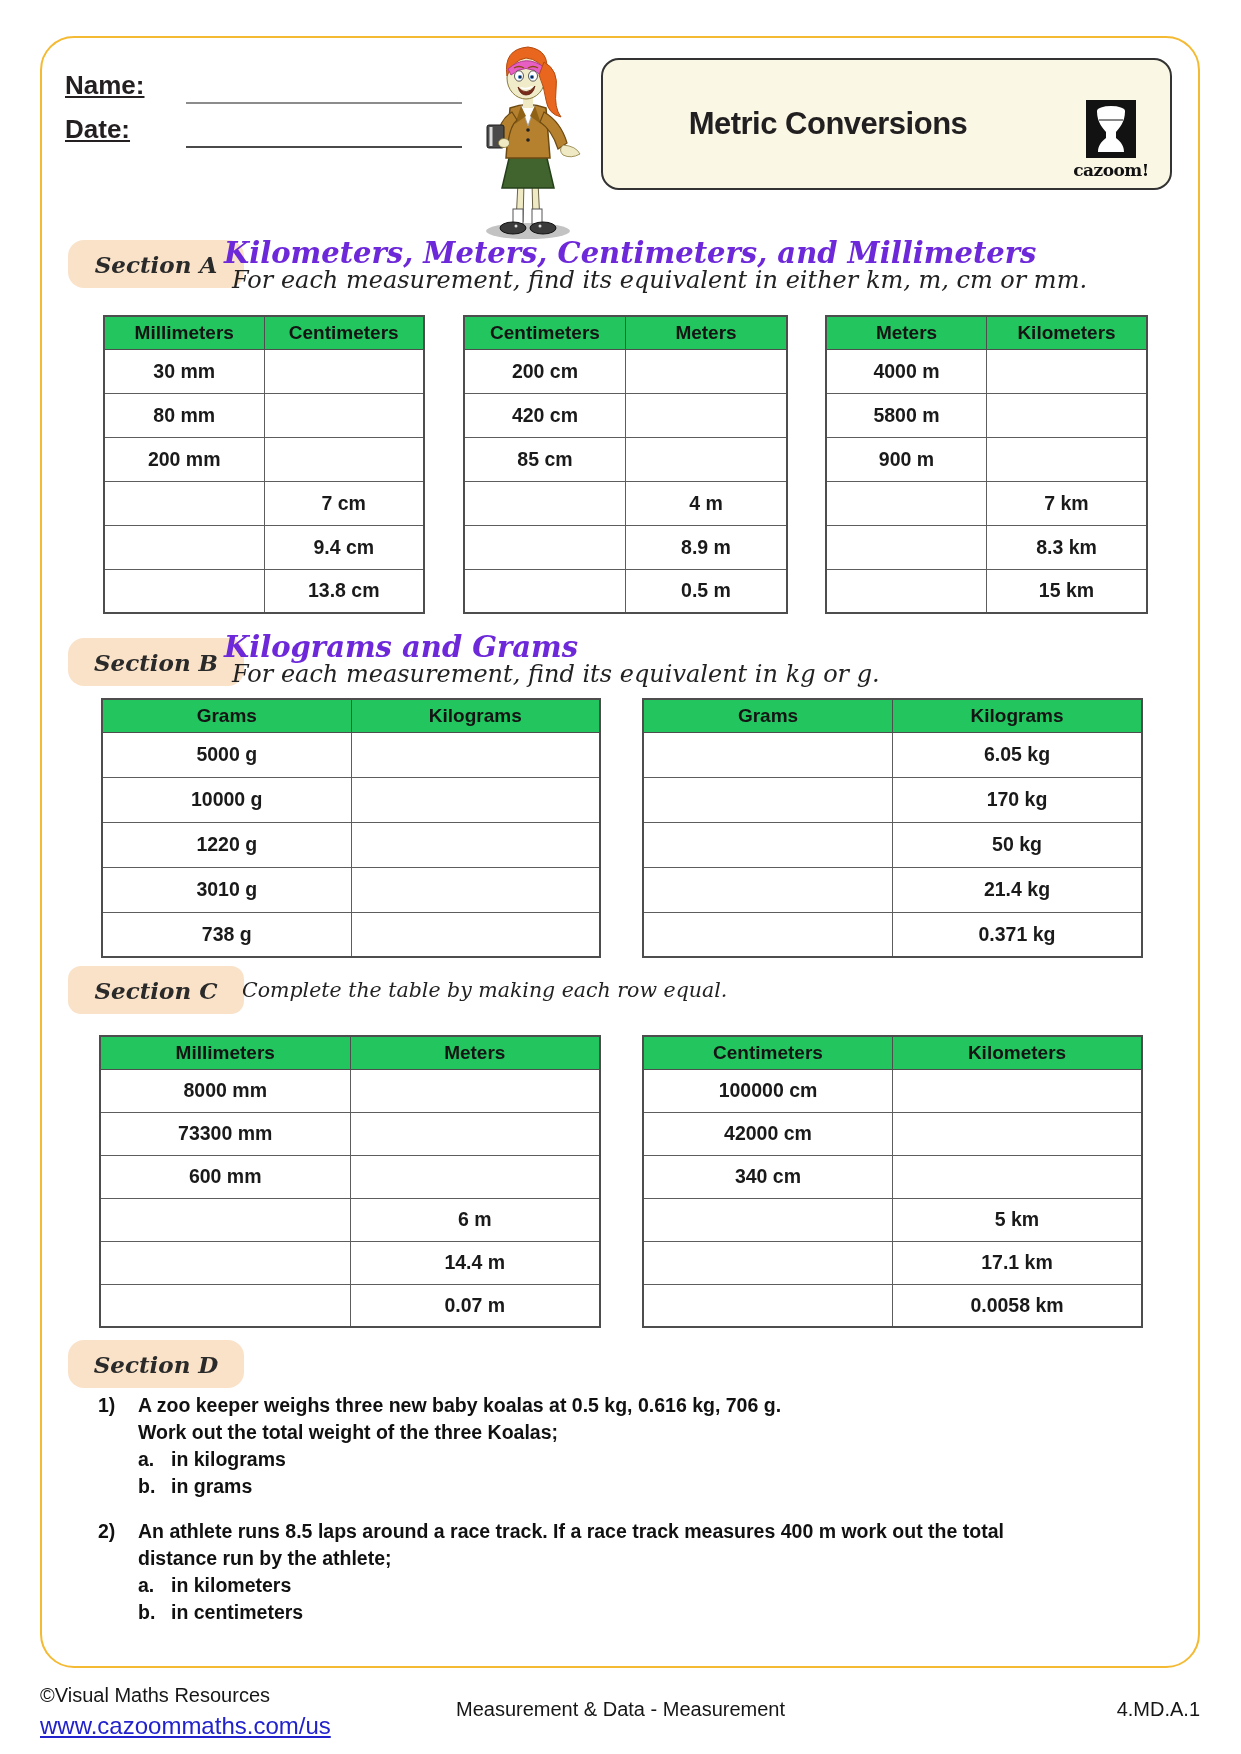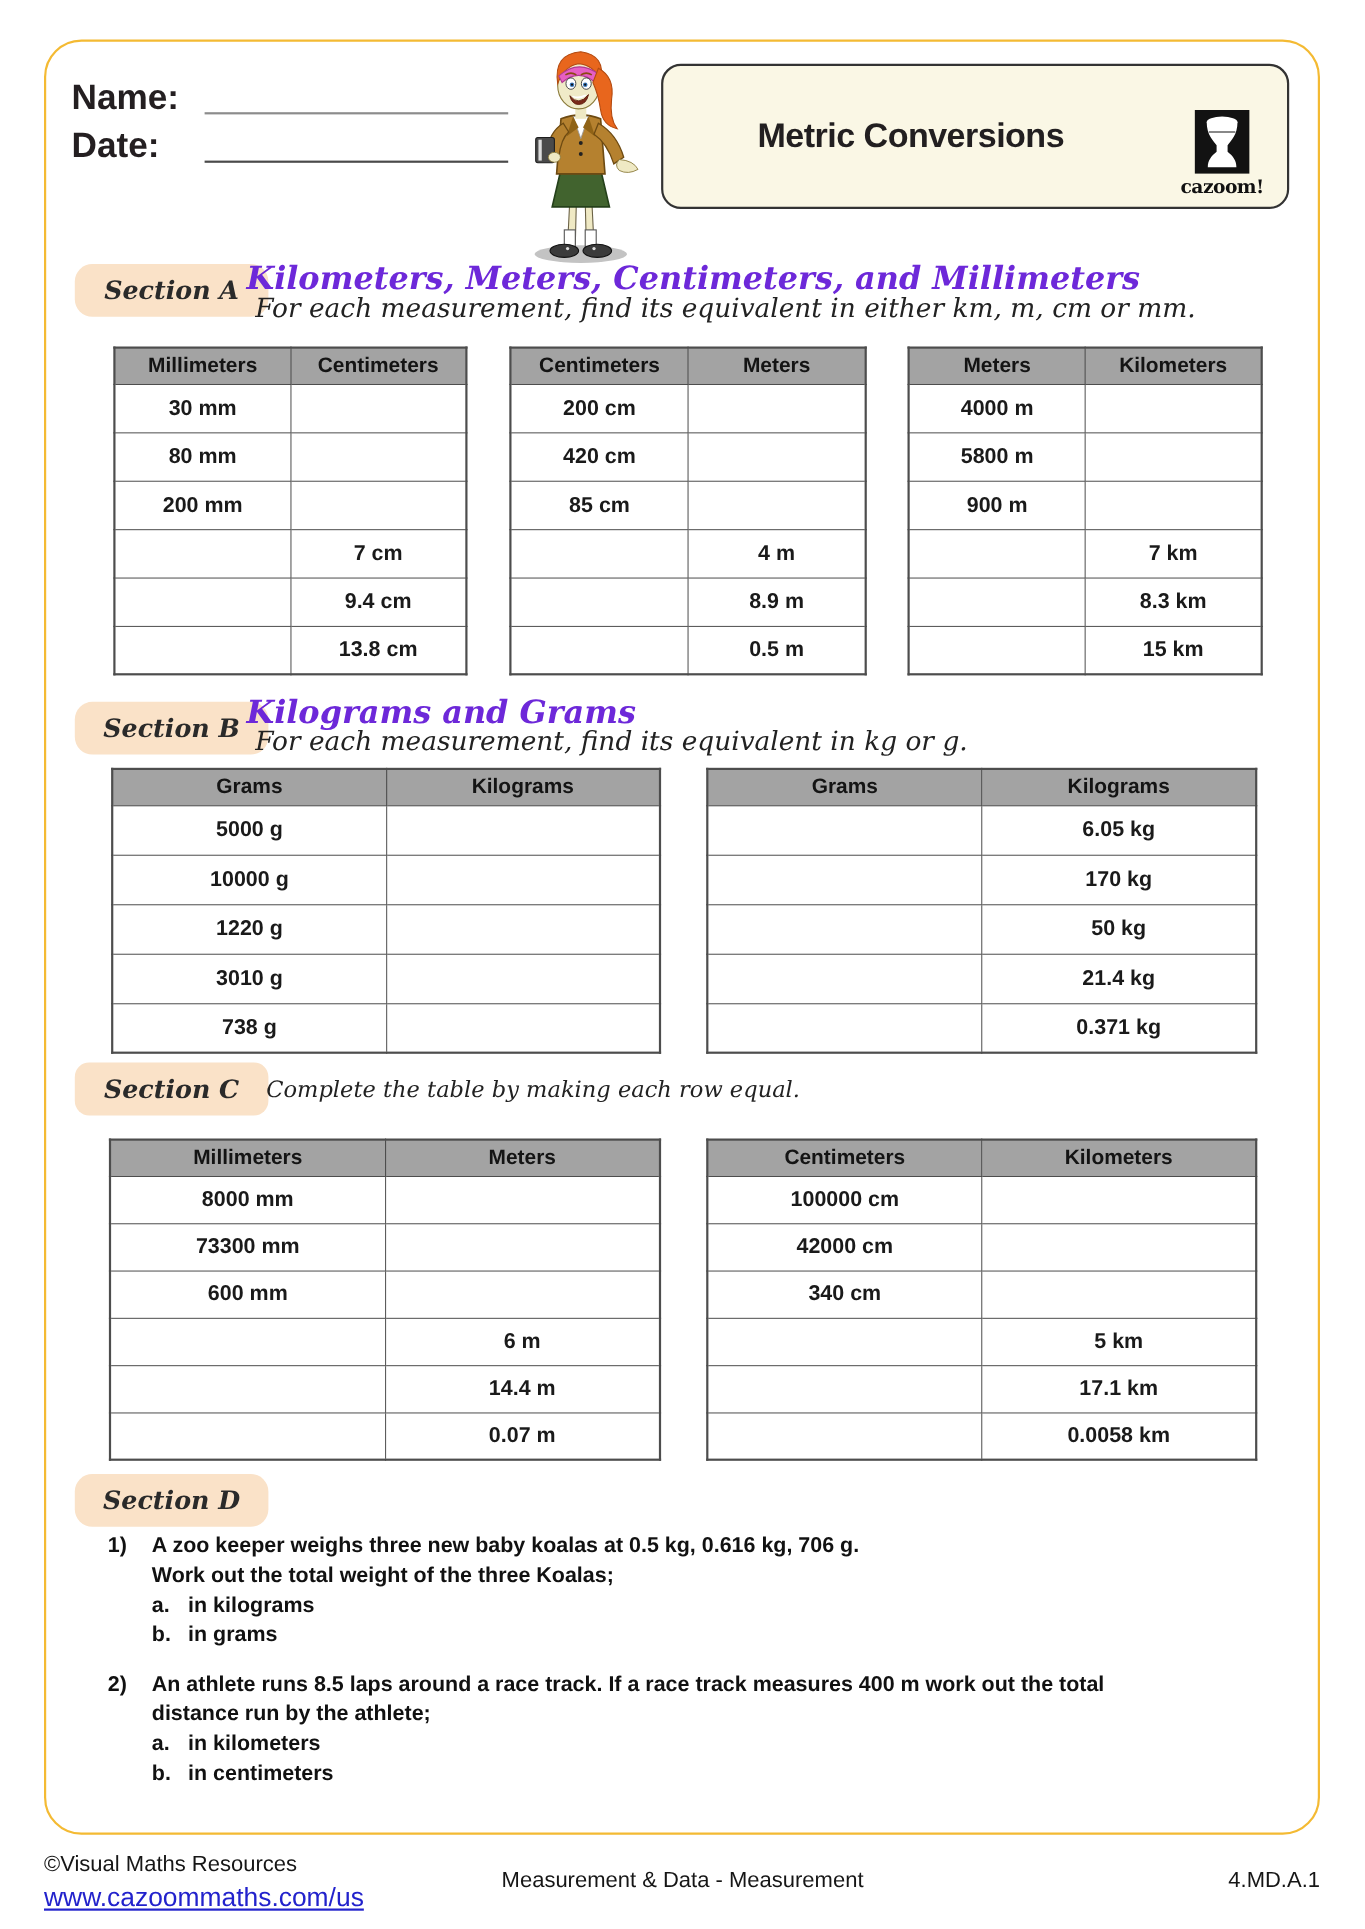--- a/index.html
+++ b/index.html
@@ -13,21 +13,21 @@
   }
   .abs { position:absolute; }
 
   
   .frame {
     position:absolute; left:40px; top:36px; width:1160px; height:1632px;
     border:2.5px solid #F4BA33; border-radius:34px;
   }
 
   
-  .field-label { font-weight:bold; font-size:32px; color:#241f21; }
+  .field-label { font-weight:bold; font-size:26px; color:#241f21;text-decoration:underline; }
   .write-line { border-bottom:2.2px solid #8c8c8c; height:1px; }
   .write-line.dark { border-bottom-color:#4a4a4a; }
 
   .title-box {
     position:absolute; left:601px; top:58px; width:571px; height:132px;
     background:#FAF7E5; border:2.5px solid #333; border-radius:18px;
   }
   .page-title {
     position:absolute; left:613px; top:58px; width:430px; height:132px;
     display:flex; align-items:center; justify-content:center;
@@ -58,21 +58,21 @@
     font-family:"DejaVu Serif", serif; font-style:italic;
     font-size:24px; color:#222;
   }
 
   
   table.wtable {
     position:absolute; border-collapse:collapse; table-layout:fixed;
     background:#fff; border:2px solid #4d4d4d;
   }
   .wtable th {
-    background:#a3a3a3; border:1.6px solid #4d4d4d;
+    background:#22c55e; border:1.6px solid #4d4d4d;
     font-size:19px; font-weight:bold; color:#141414; height:33px;
   }
   .wtable td {
     border:1.6px solid #5d5d5d; font-size:19.5px; font-weight:bold;
     color:#1a1a1a; text-align:center; height:var(--rh,44px);
   }
 
   
   .problem { position:absolute; left:98px; width:1040px; font-weight:bold; font-size:19.5px; color:#111; }
   .p-line { display:flex; line-height:27px; }

